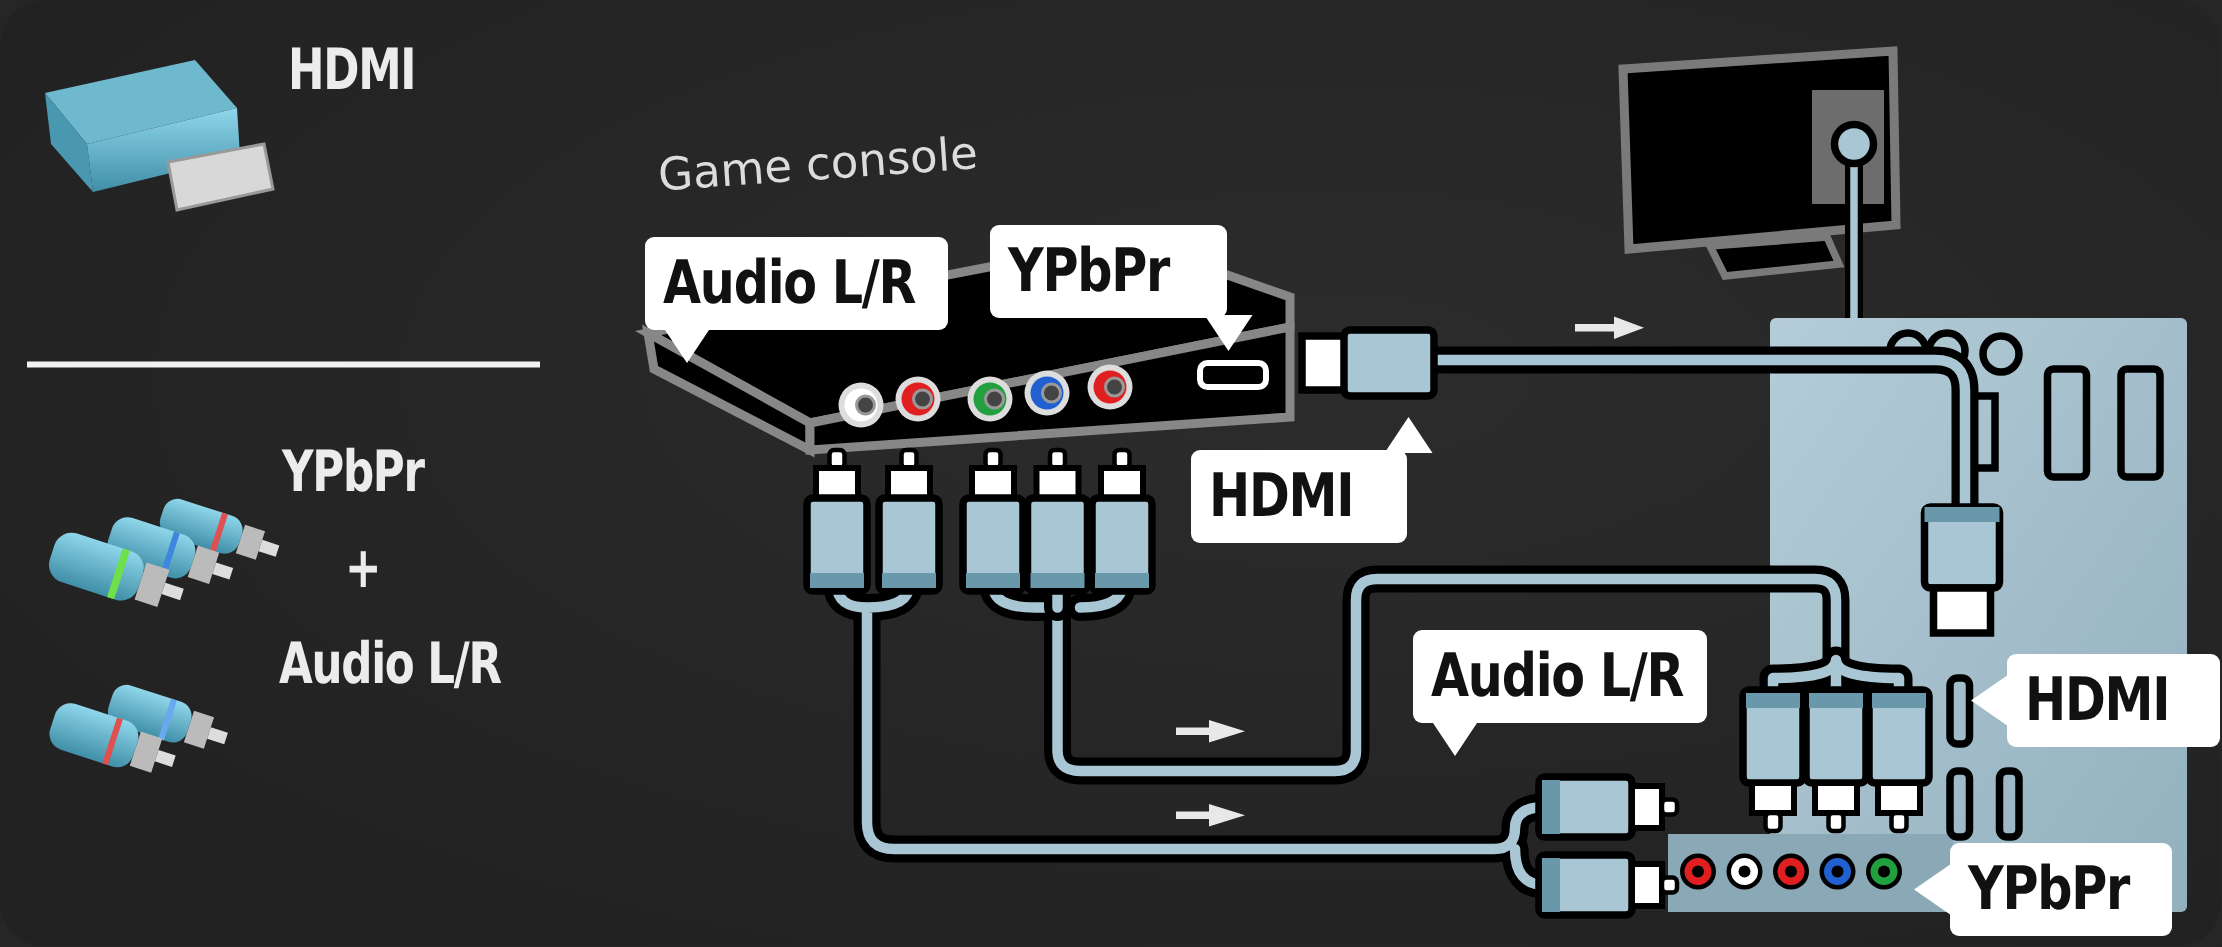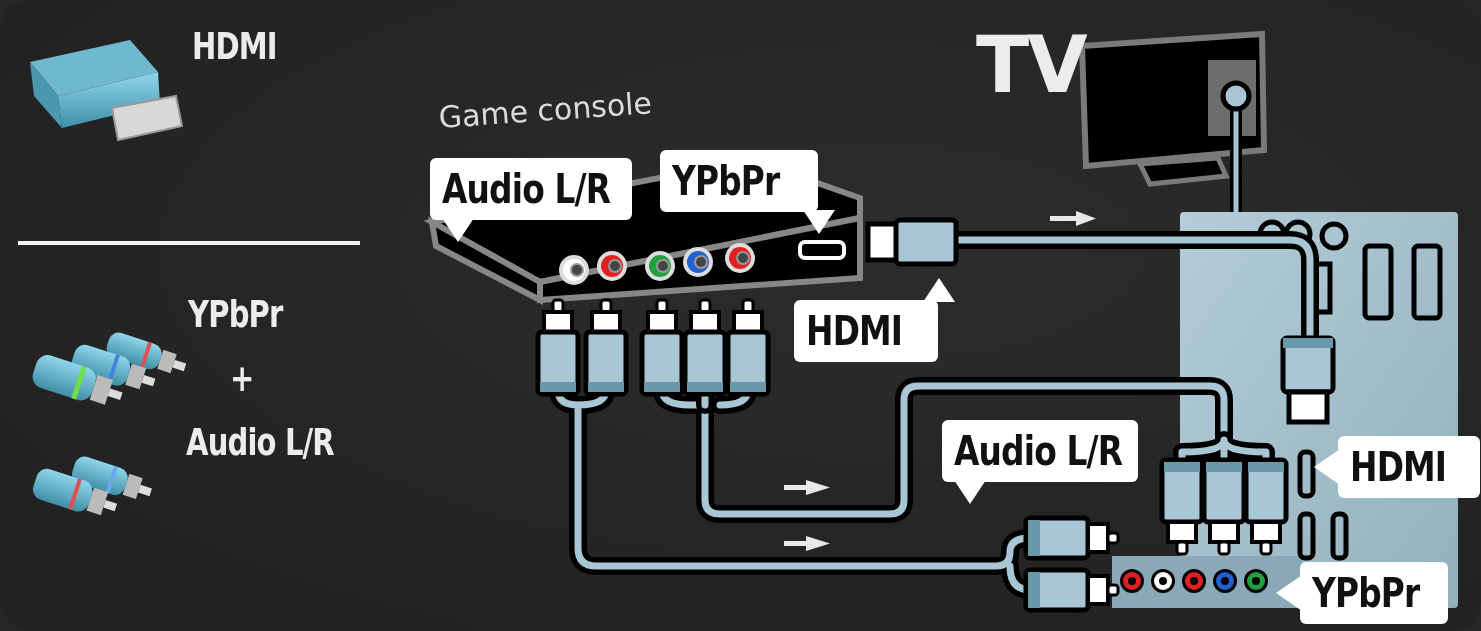--- a/index.html
+++ b/index.html
@@ -276,21 +276,20 @@
 <div class="callout tail-down" style="left:430px;top:158px;width:178px;">
   <span class="txt">Audio L/R</span>
 </div>
 <div class="callout tail-down" style="left:660px;top:150px;width:134px;">
   <span class="txt">YPbPr</span>
 </div>
 <div class="callout tail-up" style="left:794px;top:300px;width:120px;">
   <span class="txt">HDMI</span>
 </div>
 
-<div class="tv-label">TV</div>
 <div class="callout tail-down" style="left:942px;top:420px;width:172px;">
   <span class="txt">Audio L/R</span>
 </div>
 <div class="callout tail-left" style="left:1338px;top:436px;width:118px;">
   <span class="txt">HDMI</span>
 </div>
 <div class="callout tail-left" style="left:1300px;top:562px;width:124px;">
   <span class="txt">YPbPr</span>
 </div>
 </div>

